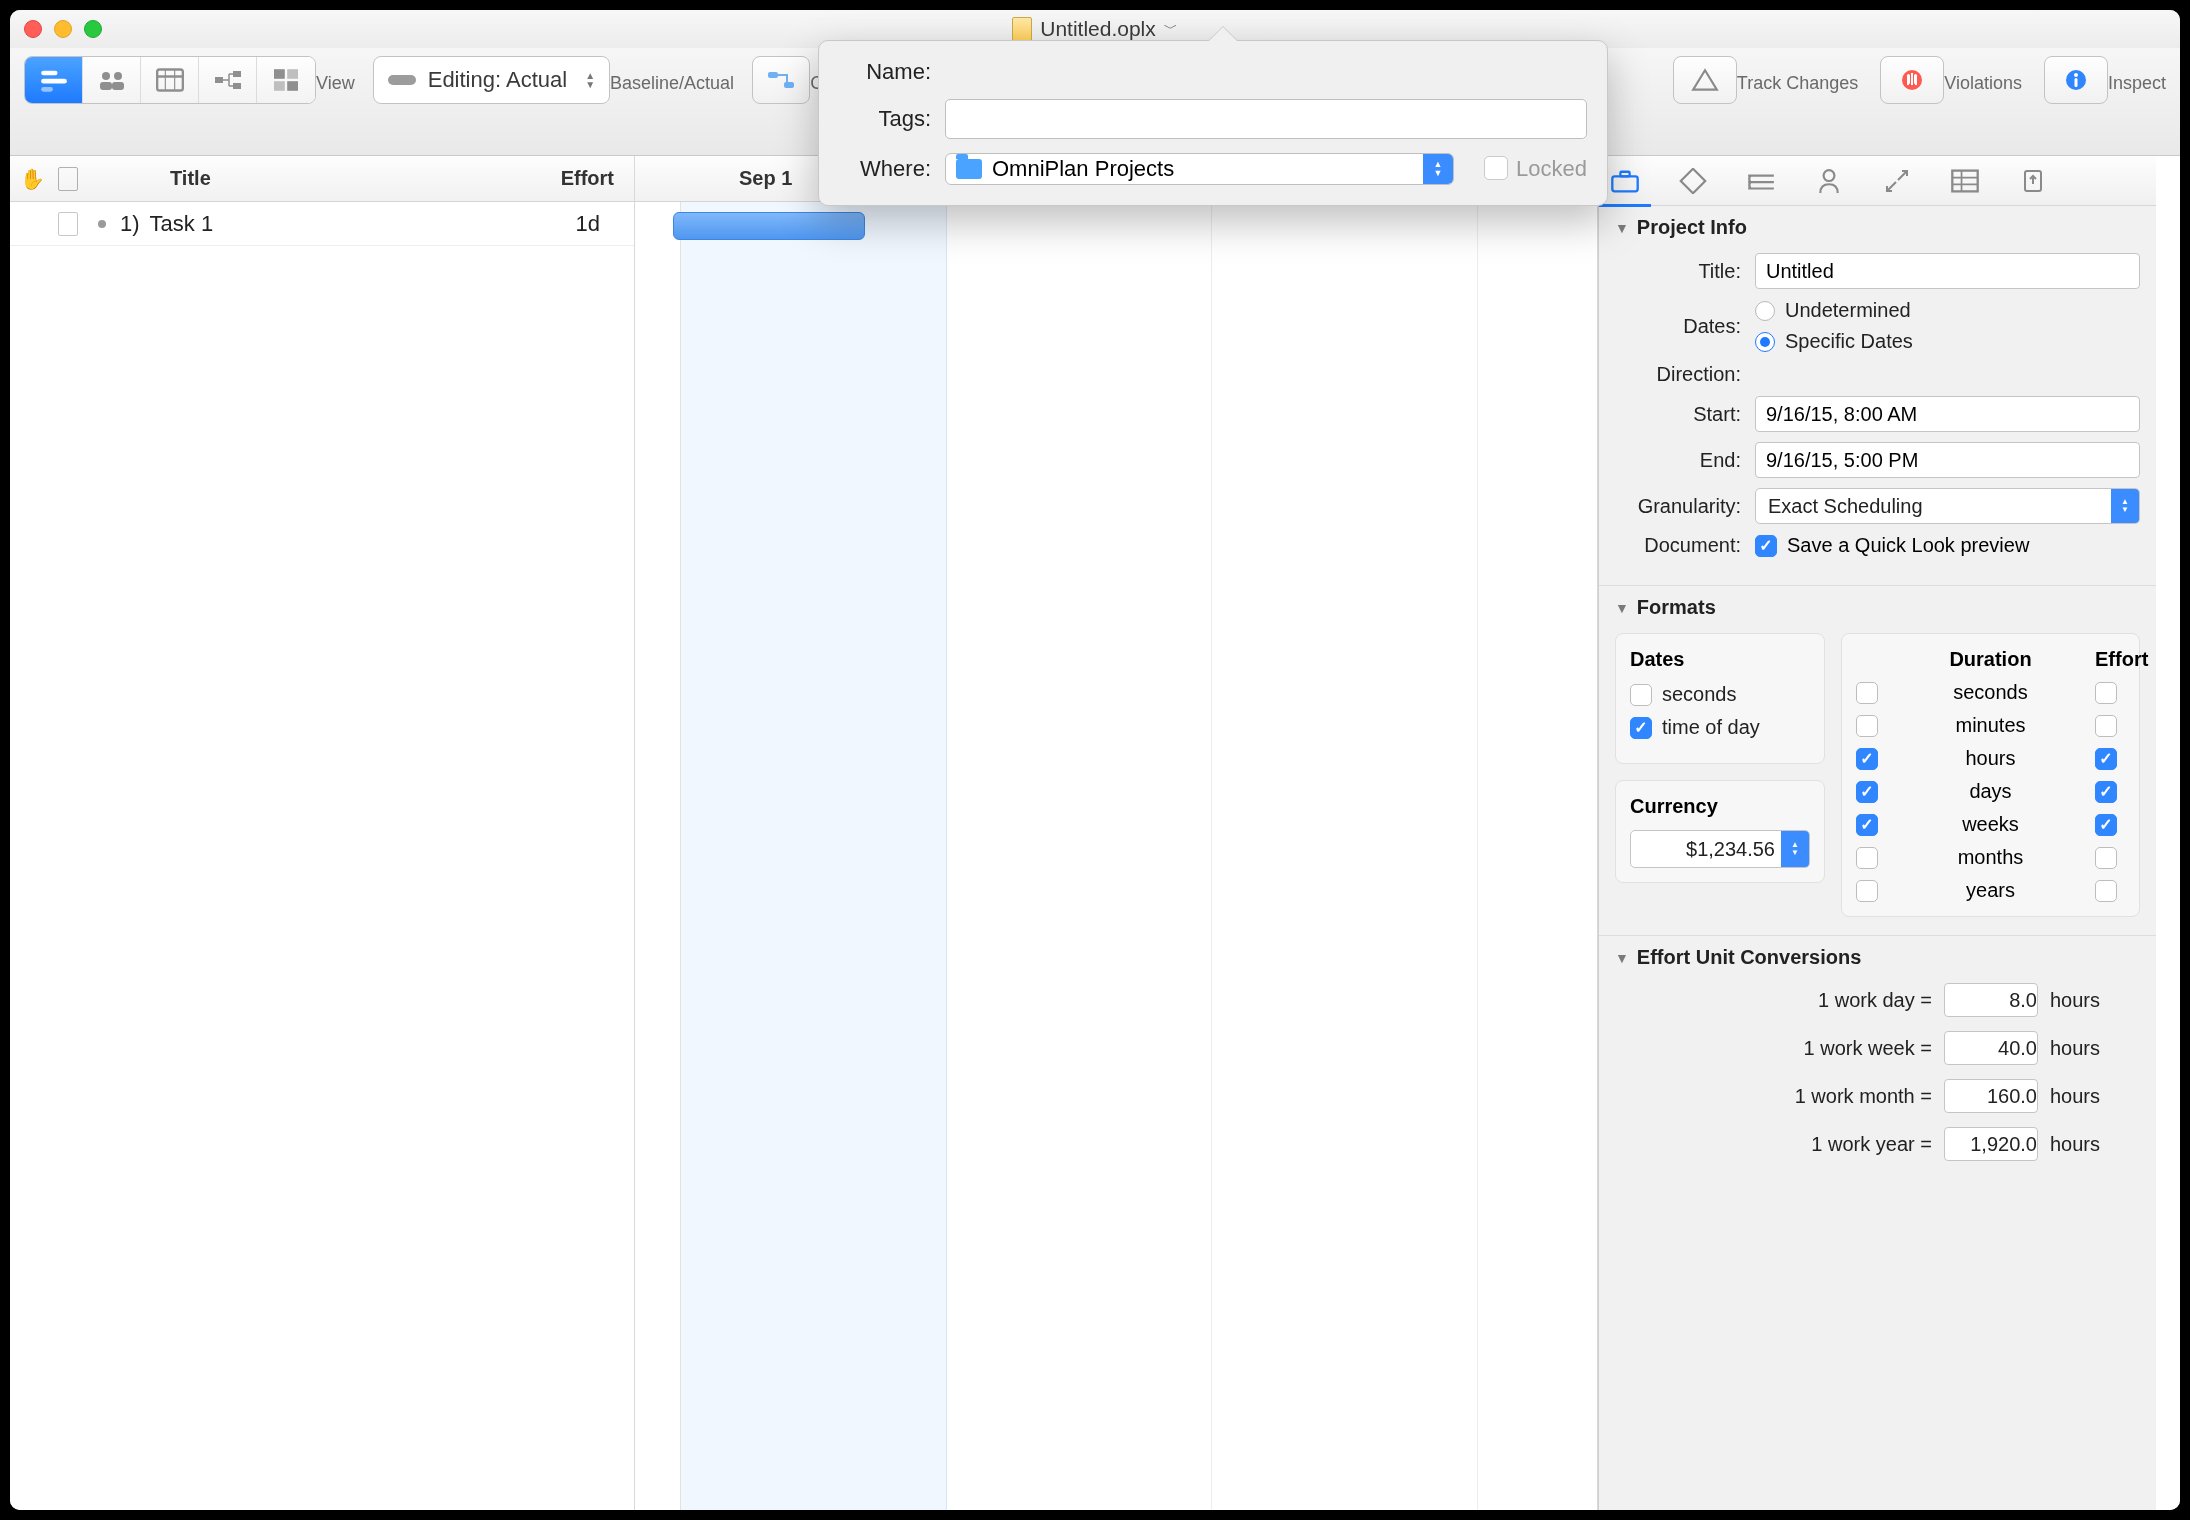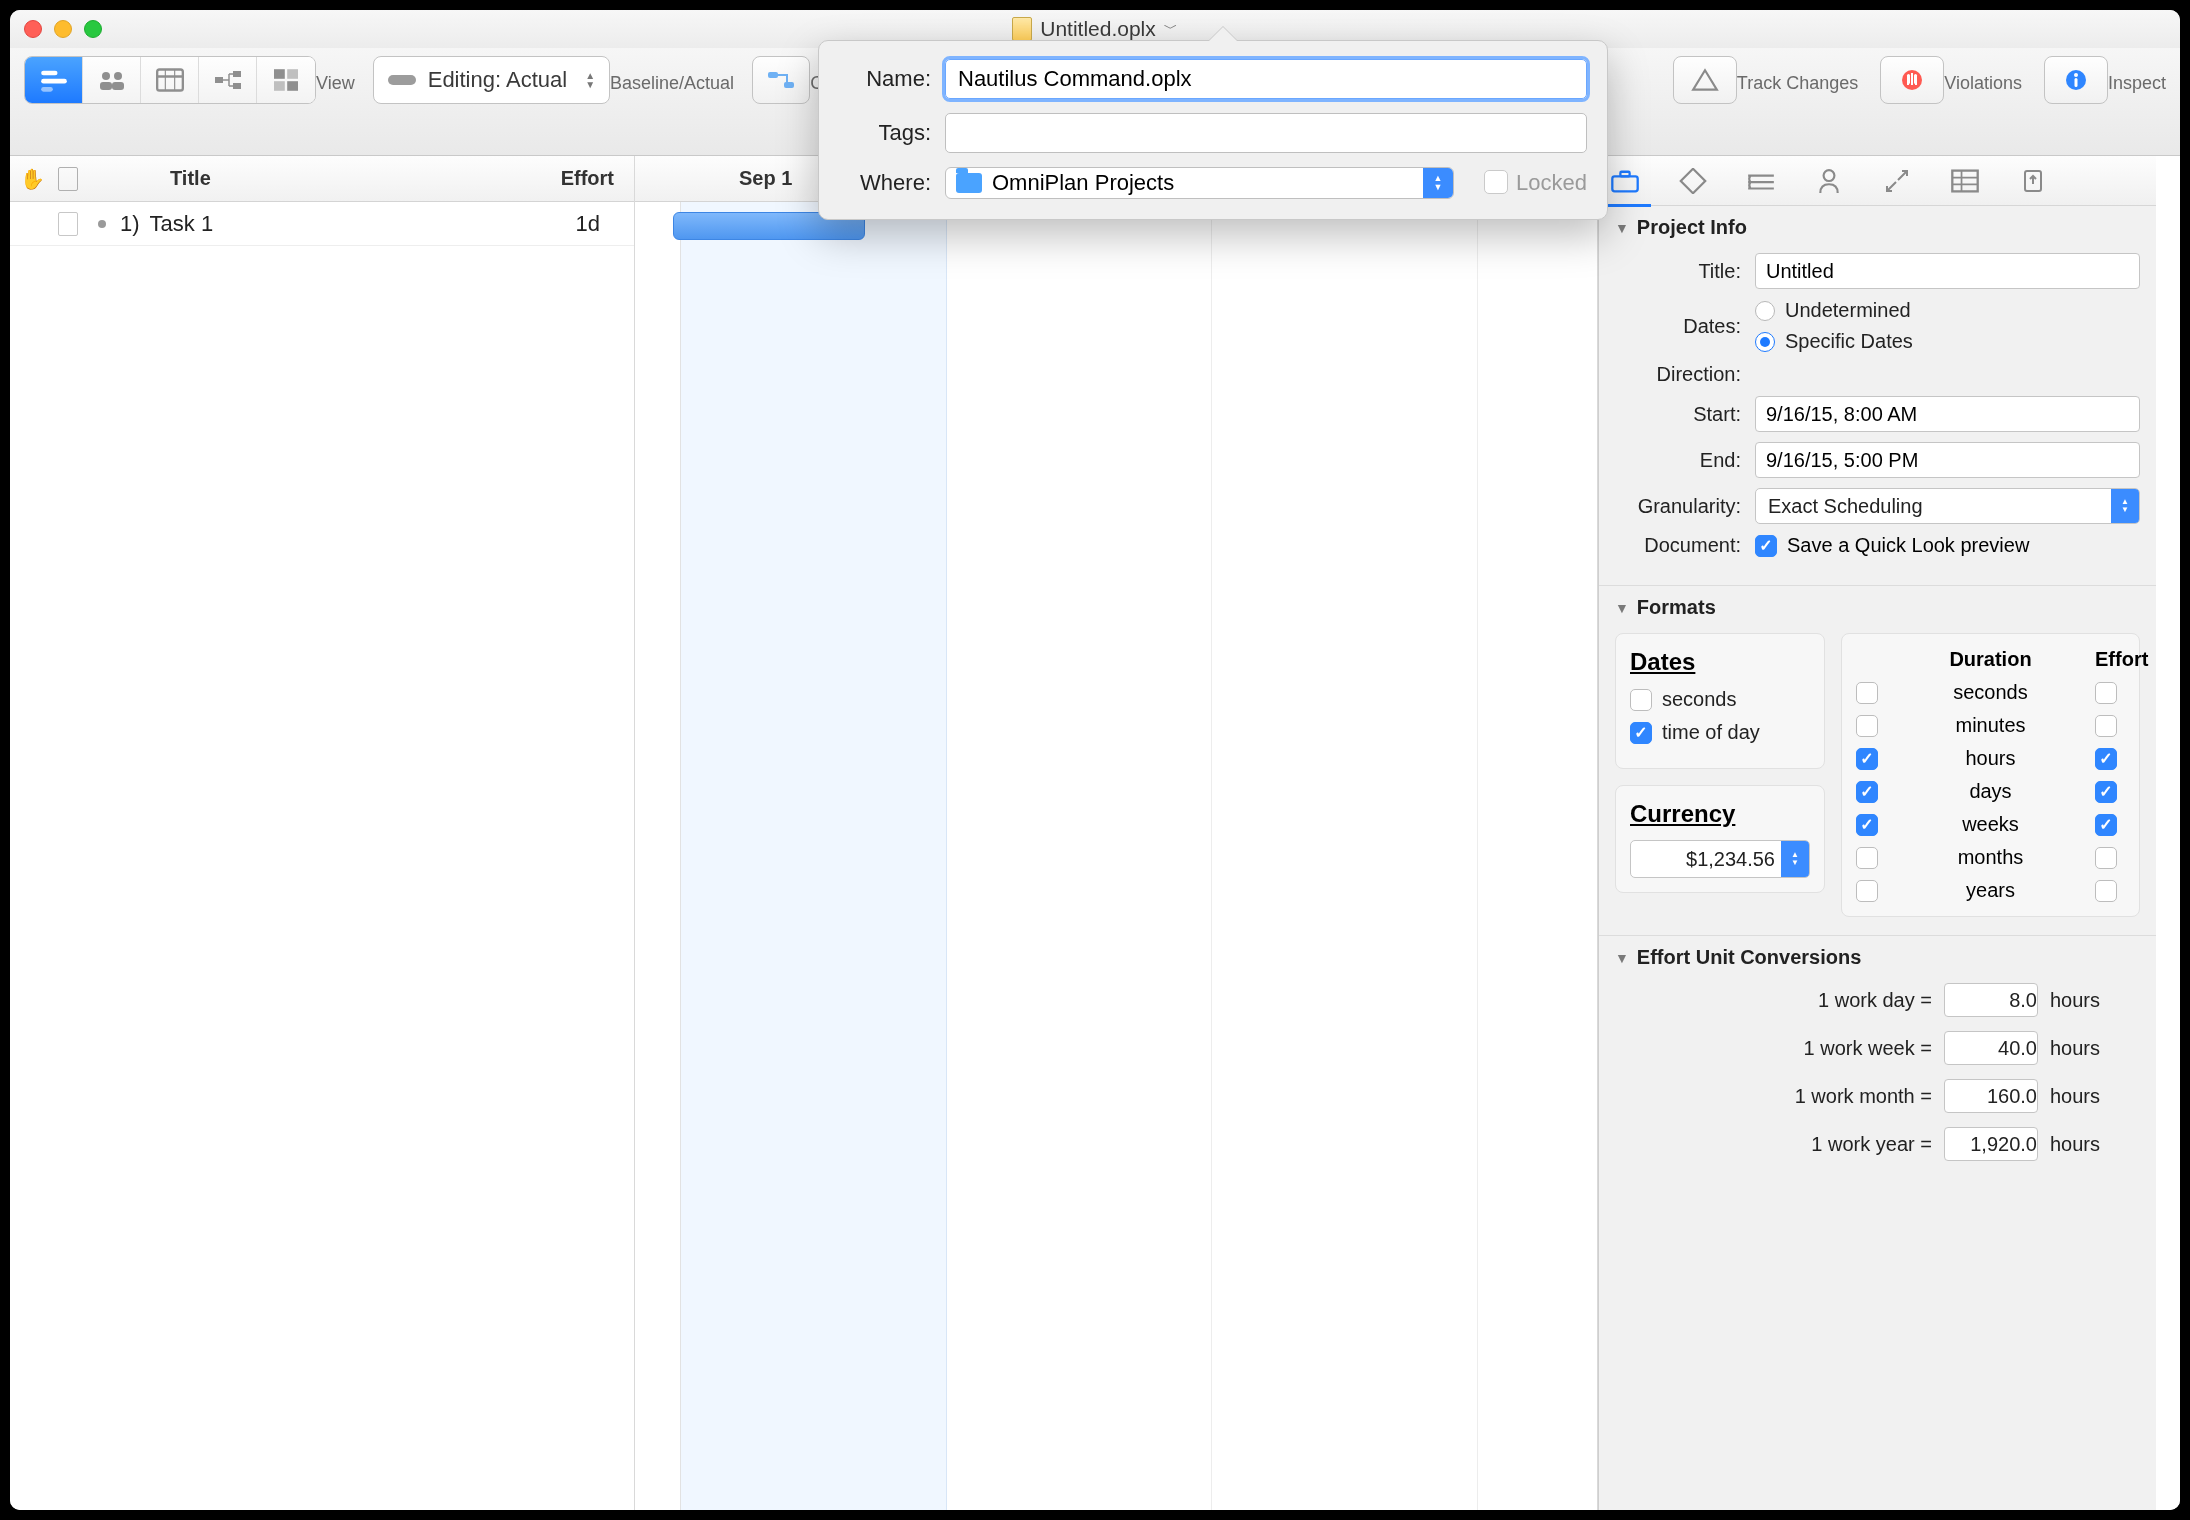--- a/index.html
+++ b/index.html
@@ -84,21 +84,21 @@
 .rdot.on::after{content:'';width:10px;height:10px;border-radius:50%;background:#1e7aff;}
 .select-mac{display:flex;align-items:center;height:36px;border:1px solid #c5c5c5;border-radius:5px;background:#fff;padding:0 0 0 12px;font-size:20px;color:#222;position:relative;}
 .select-mac .cap{position:absolute;right:0;top:0;bottom:0;width:28px;background:#3b8cff;border-radius:0 4px 4px 0;display:flex;flex-direction:column;align-items:center;justify-content:center;}
 .select-mac .cap span{font-size:8px;color:#fff;line-height:8px;}
 .chk{width:22px;height:22px;border-radius:5px;border:1px solid #bdbdbd;background:#fff;display:inline-flex;align-items:center;justify-content:center;flex-shrink:0;}
 .chk.on{background:#2f86ff;border-color:#2f86ff;}
 .chk.on::after{content:'✓';color:#fff;font-size:16px;font-weight:700;}
 
 .formats-body{display:flex;gap:16px;}
 .fbox{background:#f7f7f7;border:1px solid #e1e1e1;border-radius:8px;padding:14px;}
-.fbox h4{font-size:24px;font-weight:700;margin-bottom:12px;text-decoration:underline;}
+.fbox h4{font-size:20px;font-weight:700;margin-bottom:12px;}
 .frow{display:flex;align-items:center;gap:10px;font-size:20px;color:#222;margin-bottom:10px;}
 .duration-grid{display:grid;grid-template-columns:30px 1fr 30px;gap:10px 14px;align-items:center;}
 .duration-grid .dh{font-size:20px;font-weight:700;text-align:center;}
 .duration-grid .unit{font-size:20px;text-align:center;}
 
 .conv-row{display:flex;align-items:center;justify-content:flex-end;gap:12px;font-size:20px;color:#222;margin-bottom:14px;}
 .conv-row .numbox{width:94px;height:34px;border:1px solid #c5c5c5;border-radius:4px;background:#fff;display:flex;align-items:center;justify-content:flex-end;}
 
 
 .popover{position:absolute;left:808px;top:30px;width:790px;background:#f0f0f0;border:1px solid #c8c8c8;border-radius:10px;box-shadow:0 16px 40px rgba(0,0,0,.25);padding:18px 20px 20px 20px;z-index:50;}
@@ -473,21 +473,20 @@
             </div>
           </div>
       </div>
 
     </div>
   </div>
 
   <div class="popover">
     <div class="prow">
       <div class="plbl">Name:</div>
-      <input class="pin focus" value="Nautilus Command.oplx" style="">
     </div>
     <div class="prow">
       <div class="plbl">Tags:</div>
       <input class="pin" value="" style="">
     </div>
     <div class="prow" style="margin-bottom:0;">
       <div class="plbl">Where:</div>
       <div class="where-sel">
         <span class="foldericon"></span>
         <span>OmniPlan Projects</span>

